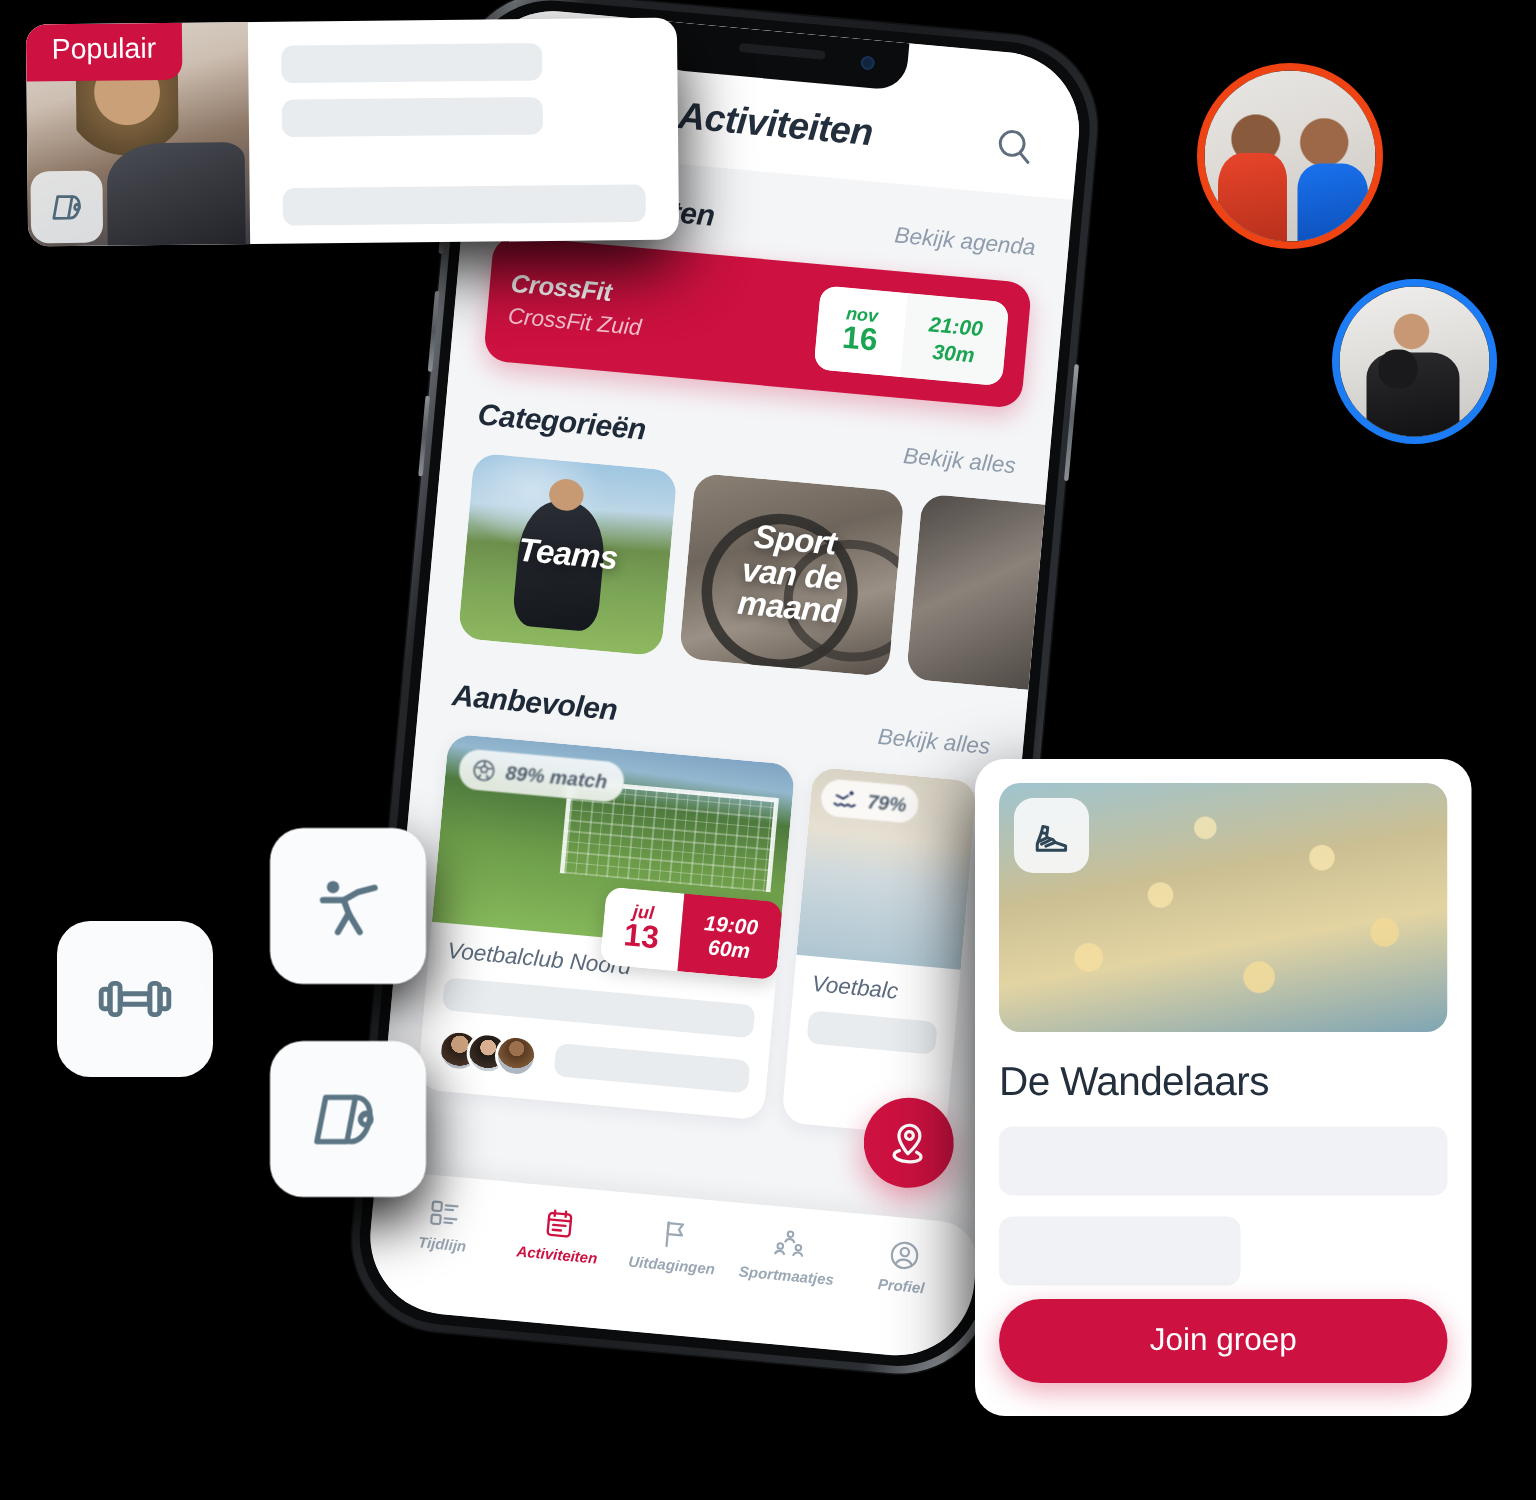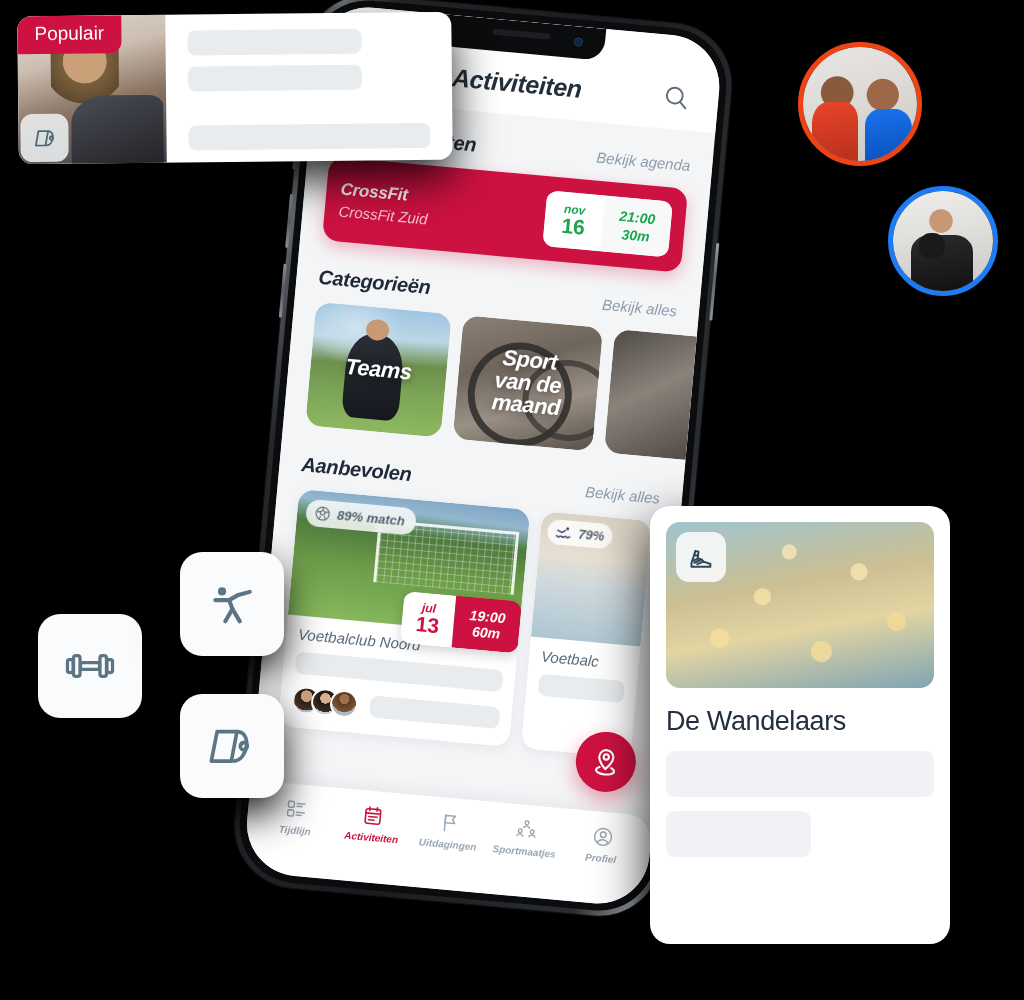--- a/index.html
+++ b/index.html
@@ -373,21 +373,21 @@
     background: rgba(236,239,241,0.88);
     display: flex; align-items: center; justify-content: center;
   }
   .pop-body { flex: 1; padding: 16px 22px; }
   .pop-line { border-radius: 8px; background: #e9ecef; }
 
   
   #group-card {
     position: absolute;
     left: 650px; top: 506px;
-    width: 300px; height: 438px;
+    width: 331px; height: 438px;
     background: #fff;
     border-radius: 20px;
     box-shadow: 0 22px 52px rgba(0,0,0,0.9);
     padding: 16px;
     z-index: 45;
   }
   .grp-img {
     position: relative;
     height: 166px; border-radius: 14px; overflow: hidden;
   }
@@ -737,20 +737,21 @@
         <svg width="30" height="30" viewBox="0 0 24 24" fill="none" stroke="#2e4656" stroke-width="1.6" stroke-linecap="round" stroke-linejoin="round">
           <path d="M4.4 16.6l2.2-6.2 2.6.6.5 2.1 3.1 1.1 1.1 1.5 5.6 1.9v2.2H4.4z"></path>
           <path d="M6.6 10.4l.8-3.2 2.6.5-.4 3.3"></path>
           <path d="M9.8 13.1l-4.3 2M11.4 14.4l-4.7 2.2M14 15.6l-5 2.1"></path>
         </svg>
       </div>
     </div>
     <div class="grp-title">De Wandelaars</div>
     <div class="grp-skel" style="height:46px"></div>
     <div class="grp-skel" style="height:46px;width:54%;margin-top:14px"></div>
+    <div class="join-btn">Join groep</div>
   </div>
 
   <div class="icon-tile" id="tile-dumbbell">
     <span>
       <svg width="52" height="52" viewBox="0 0 24 24" fill="none" stroke="#5b7585" stroke-width="1.5" stroke-linejoin="round">
         <rect x="1.6" y="9" width="2.6" height="6" rx="0.9"></rect>
         <rect x="4.4" y="7.2" width="3" height="9.6" rx="1.1"></rect>
         <rect x="16.6" y="7.2" width="3" height="9.6" rx="1.1"></rect>
         <rect x="19.8" y="9" width="2.6" height="6" rx="0.9"></rect>
         <rect x="7.6" y="10.4" width="8.8" height="3.2" rx="0.7"></rect>

